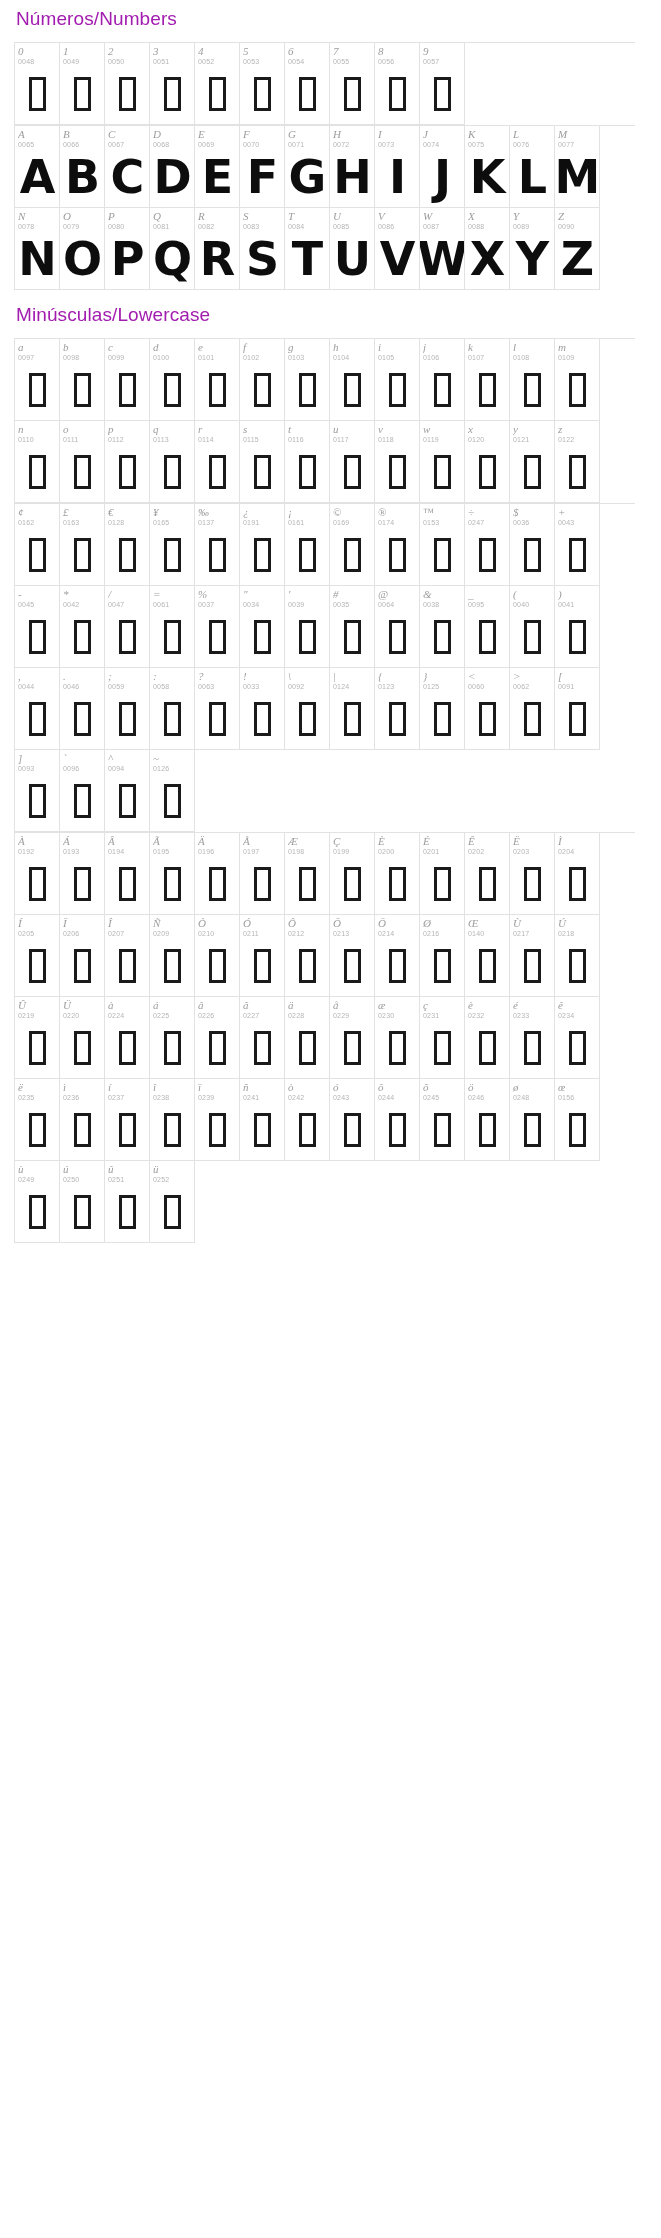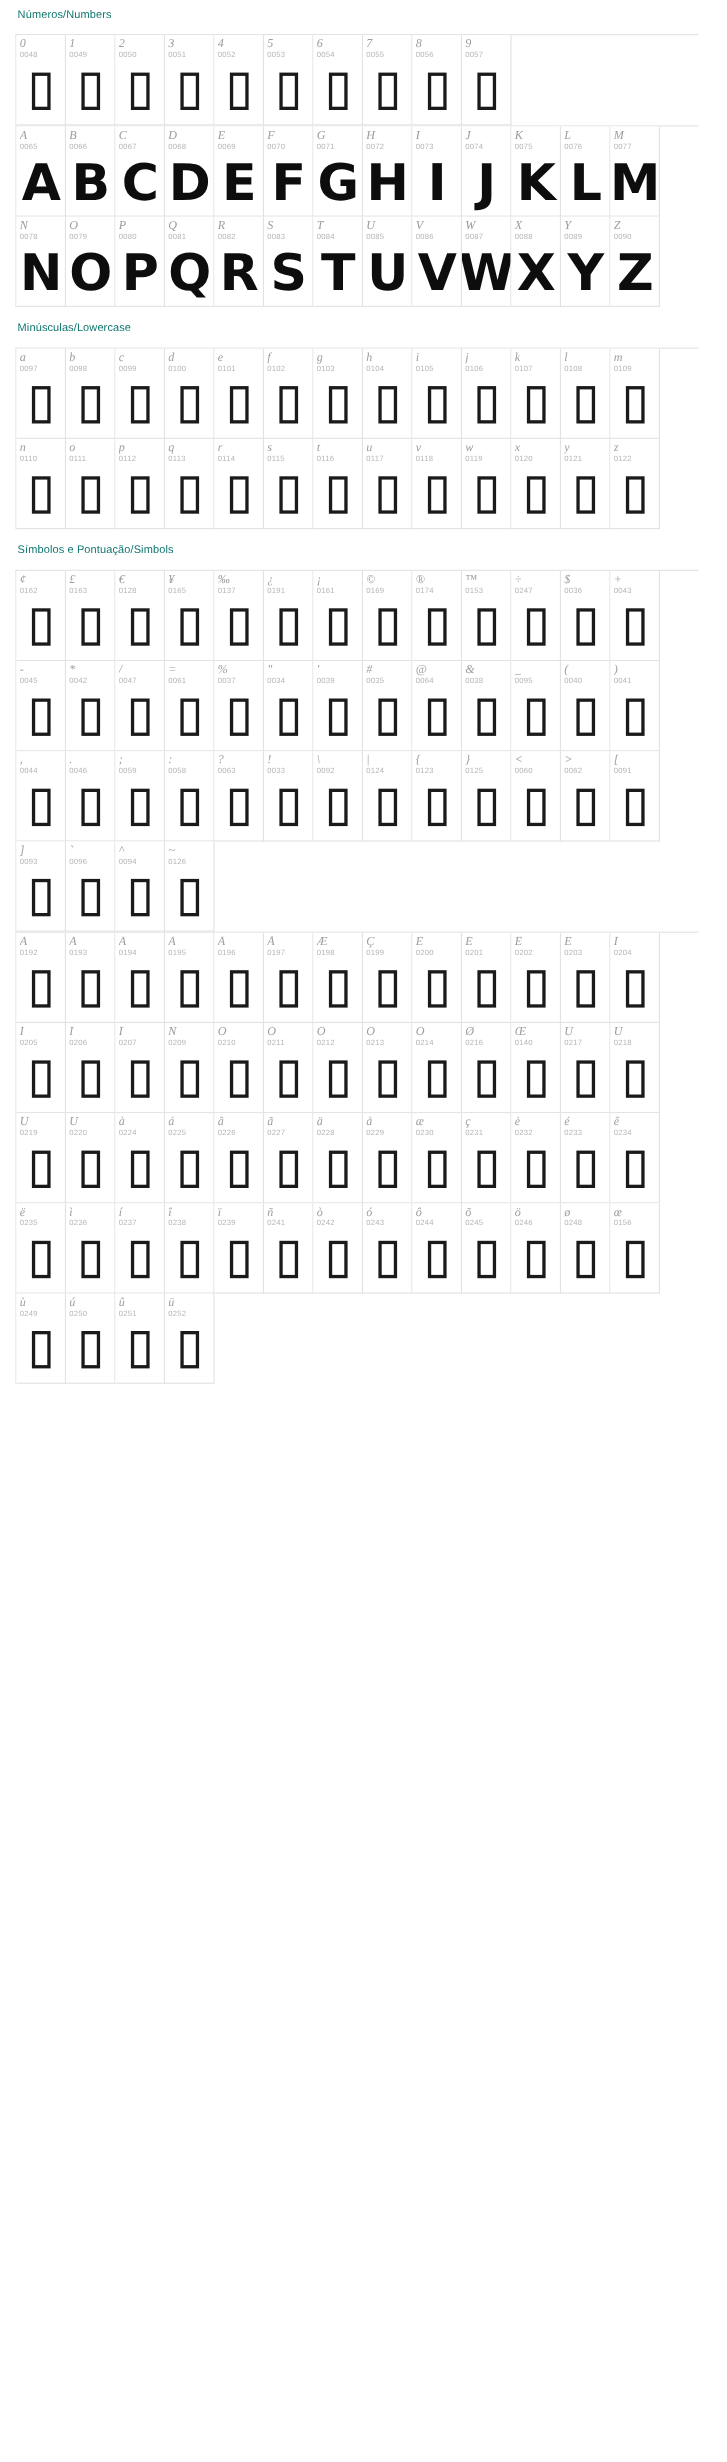--- a/index.html
+++ b/index.html
@@ -12,22 +12,22 @@
     font-family: "Liberation Sans", sans-serif;
     color: #333333;
     -webkit-font-smoothing: antialiased;
   }
   .page {
     width: 661px;
     box-sizing: border-box;
     padding: 0 14px 24px 14px;
   }
   .section-title {
-    font-size: 10px;
-    color: #0f766e;
+    font-size: 19px;
+    color: #a21caf;
     font-weight: normal;
     margin: 0;
     padding: 14px 0 12px 2px;
     letter-spacing: 0.1px;
   }
   .section:first-child .section-title {
     padding-top: 8px;
   }
   .glyph-grid {
     display: flex;
@@ -623,21 +623,20 @@
             <span class="ch">z</span>
             <span class="code">0122</span>
           </div>
           <div class="big">
             <span class="tofu"></span>
           </div>
         </div>
       </div>
     </div>
     <div class="section">
-      <div class="section-title">Símbolos e Pontuação/Simbols</div>
       <div class="glyph-grid">
         <div class="glyph-cell">
           <div class="labels">
             <span class="ch">¢</span>
             <span class="code">0162</span>
           </div>
           <div class="big">
             <span class="tofu"></span>
           </div>
         </div>

